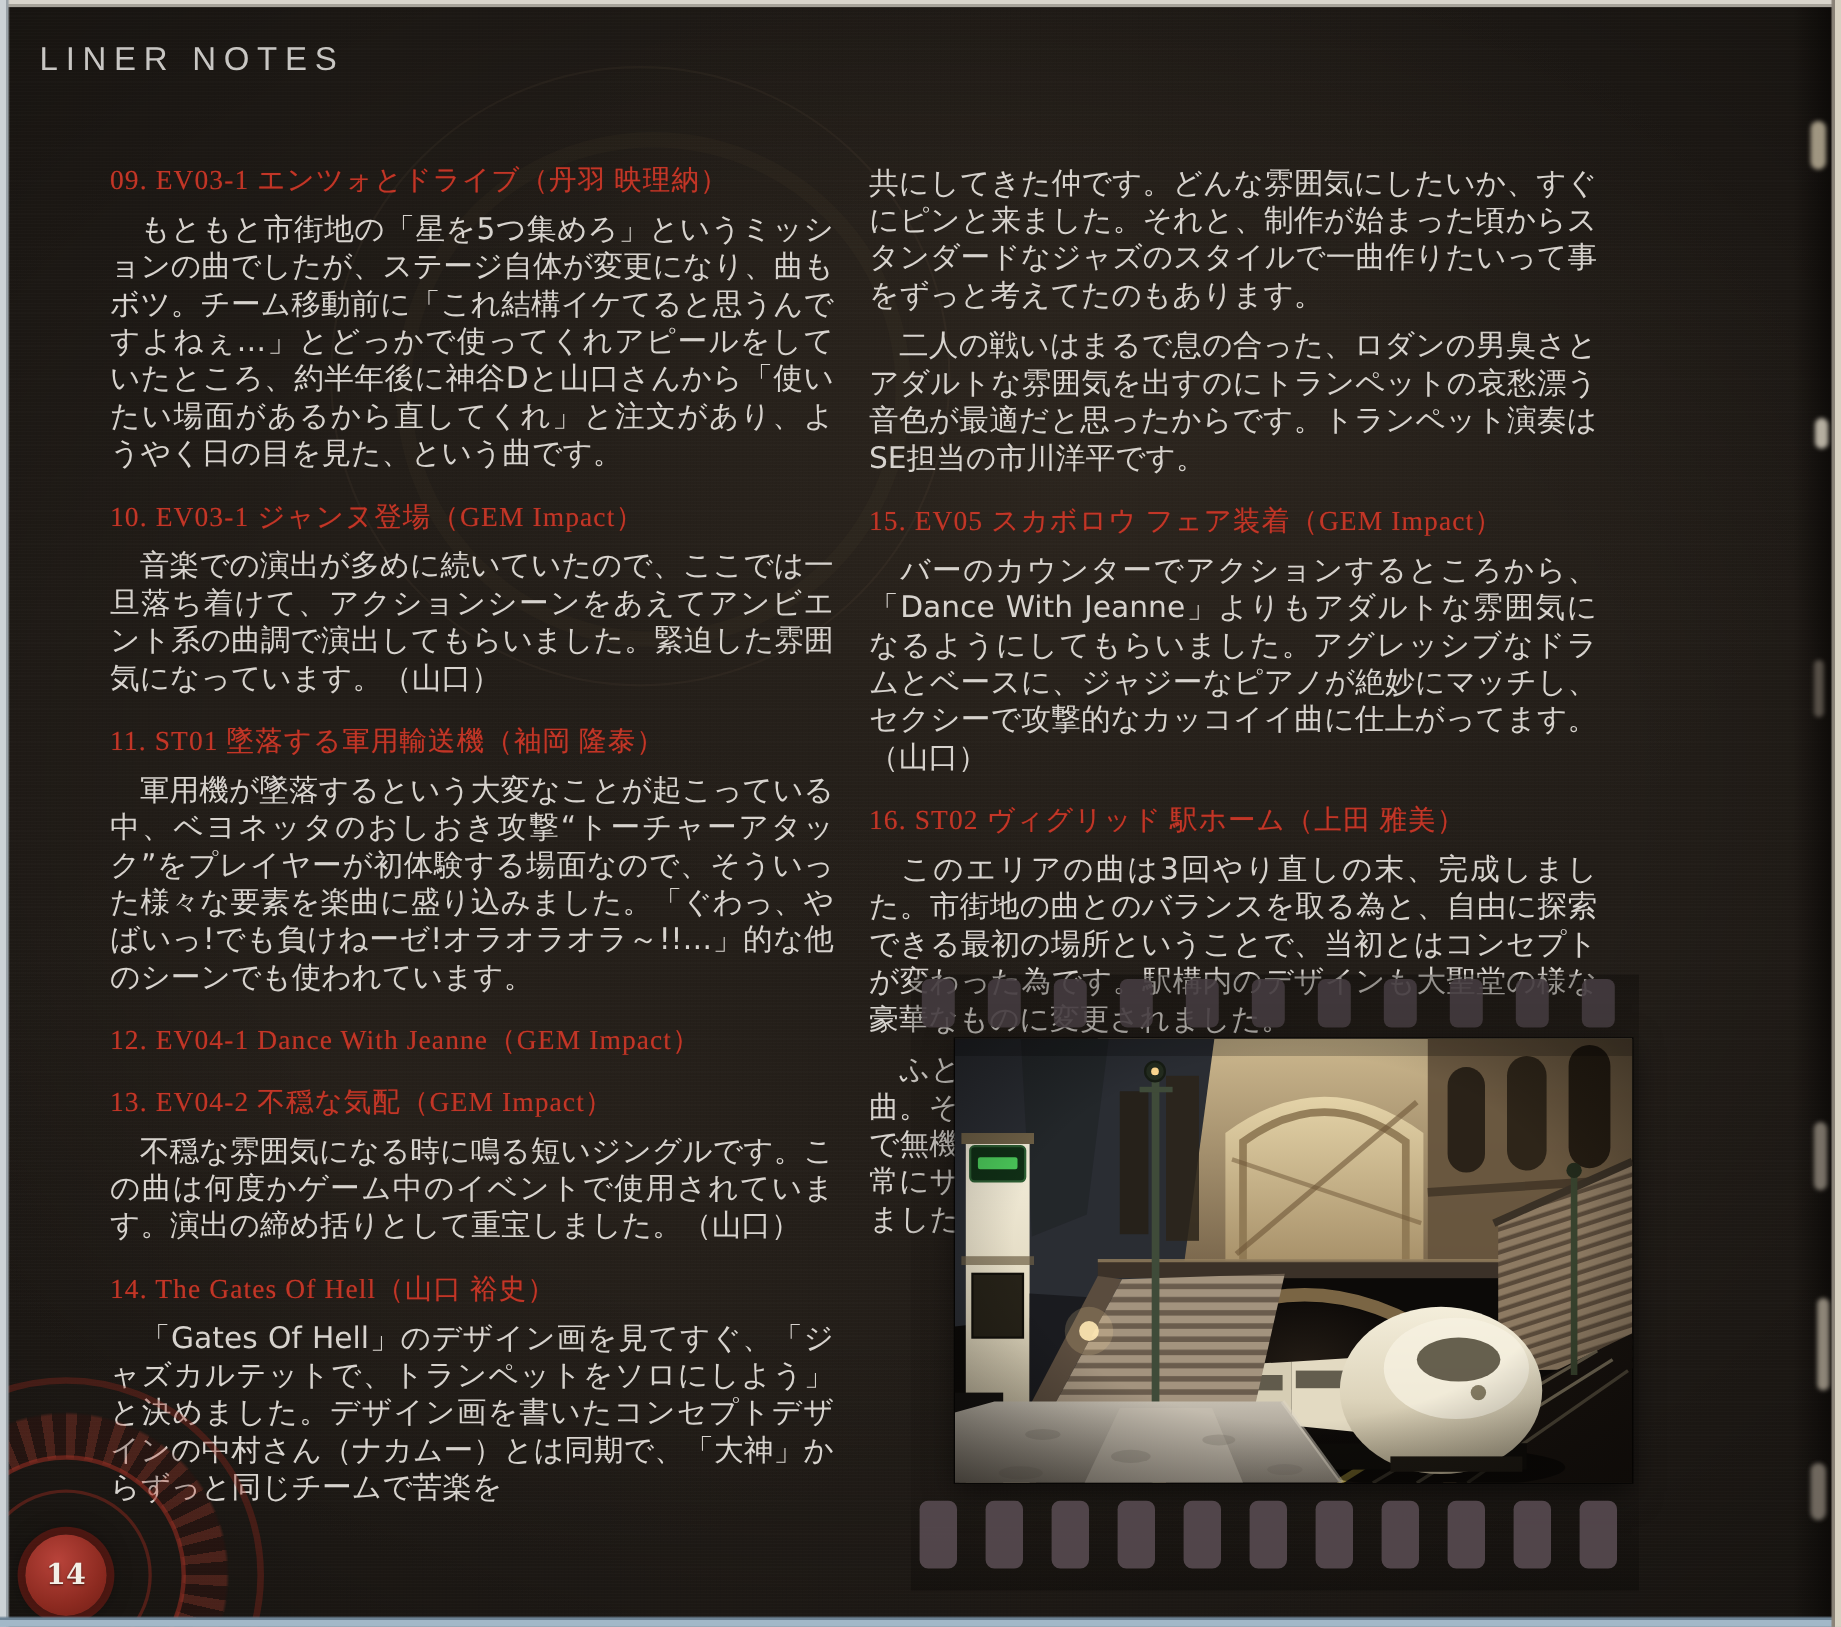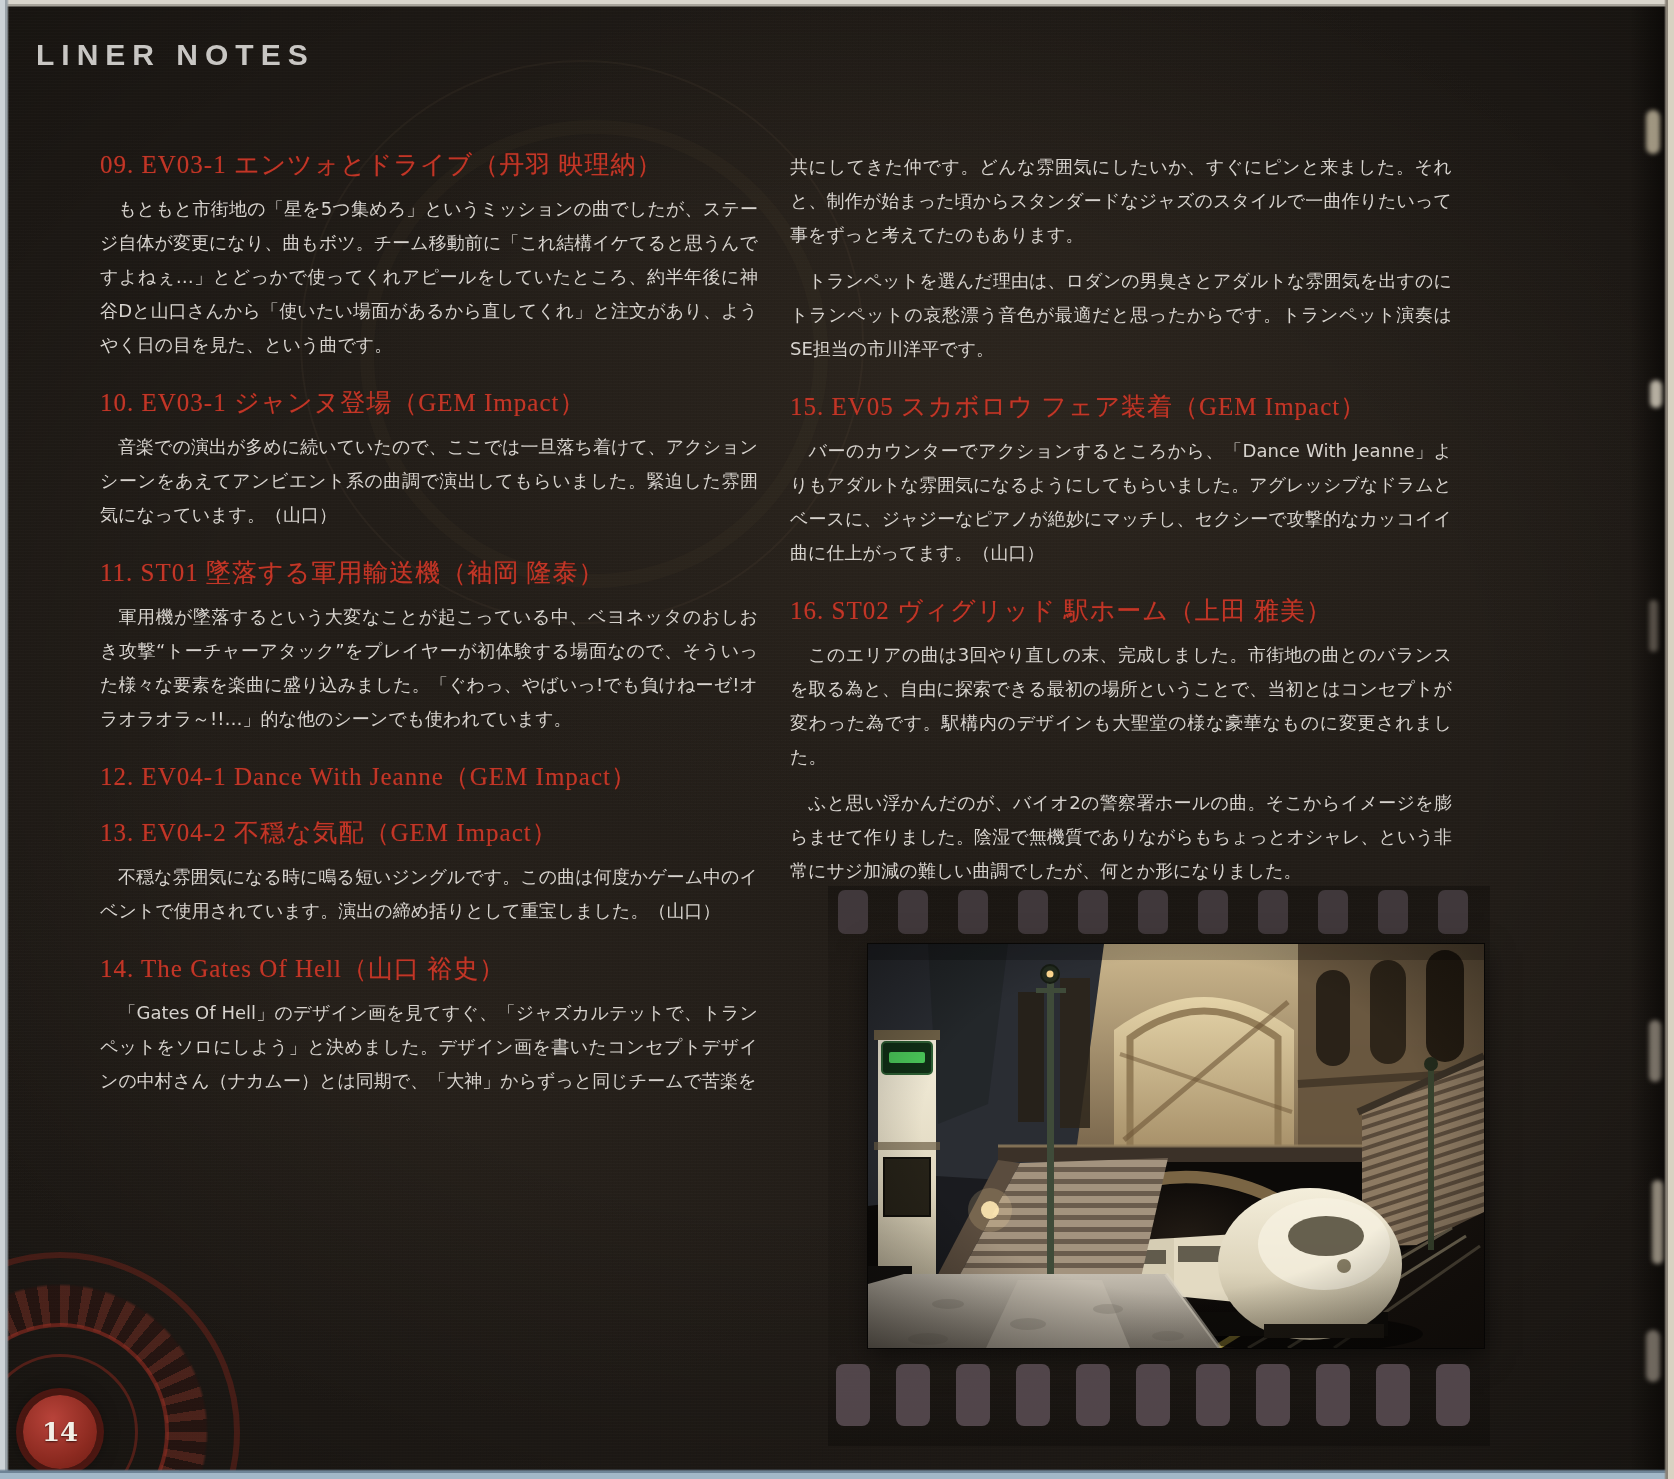--- a/index.html
+++ b/index.html
@@ -27,30 +27,30 @@
     background:linear-gradient(90deg,#ccd2d6 0 5px,#9aa2a8 5px 7px,rgba(0,0,0,0) 9px);}
   .edge-bottom{position:absolute;left:0;bottom:0;width:100%;height:10px;
     background:linear-gradient(0deg,#a2b8c8 0 6px,#6e8496 6px 8px,rgba(0,0,0,0) 10px);}
   .edge-right-strip{position:absolute;right:0;top:0;width:10px;height:100%;
     background:linear-gradient(270deg,#d8d2c2 0 6px,#8a8378 6px 8px,rgba(0,0,0,0) 10px);}
   .edge-right-band{position:absolute;right:8px;top:0;width:36px;height:100%;
     background:linear-gradient(270deg,rgba(10,8,6,0.85),rgba(10,8,6,0));}
   .edge-blob{position:absolute;border-radius:7px;filter:blur(2px);opacity:.75;}
 
   .header{position:absolute;left:36px;top:38px;font-family:"Liberation Sans",sans-serif;
-    font-size:30px;letter-spacing:7px;color:#c8c6c3;font-weight:bold;}
+    font-size:30px;letter-spacing:7px;color:#c8c6c3;}
 
   .col{position:absolute;}
   .col-left{left:100px;top:150px;width:658px;}
   .col-right{left:790px;top:150px;width:662px;}
   .track{margin:0 0 26px 0;}
   .ttl{font-family:Liberation Serif, serif;font-size:25px;line-height:30px;
     color:#c23627;margin:0 0 12px 0;letter-spacing:1px;font-weight:normal;
     text-shadow:0 0 1px rgba(160,35,22,0.6);}
-  .para{font-size:18px;line-height:34px;color:#d7d3ce;margin:0 0 12px 0;text-align:justify;}
+  .para{font-size:27px;line-height:34px;color:#d7d3ce;margin:0 0 12px 0;text-align:justify;}
 
   
   .film-strip{position:absolute;left:828px;top:886px;width:662px;height:560px;
     background:linear-gradient(180deg,rgba(10,8,6,0.35),rgba(10,8,6,0.12) 15%,rgba(10,8,6,0.12) 85%,rgba(10,8,6,0.40));}
   .sprockets{position:absolute;left:0;display:block;}
   .sprockets.top{top:4px;}
   .sprockets.bottom{top:478px;}
   .photo{position:absolute;left:40px;top:58px;width:616px;height:404px;overflow:hidden;
     box-shadow:0 0 0 1px rgba(0,0,0,0.65), 0 8px 26px rgba(0,0,0,0.5);}
   .photo svg{display:block;}
@@ -103,21 +103,21 @@
   </section>
   <section class="track">
     <h2 class="ttl">14. The Gates Of Hell（山口 裕史）</h2>
     <p class="para">　「Gates Of Hell」のデザイン画を見てすぐ、「ジャズカルテットで、トランペットをソロにしよう」と決めました。デザイン画を書いたコンセプトデザインの中村さん（ナカムー）とは同期で、「大神」からずっと同じチームで苦楽を</p>
   </section>
 </div>
 
 <div class="col col-right">
   <section class="track">
     <p class="para">共にしてきた仲です。どんな雰囲気にしたいか、すぐにピンと来ました。それと、制作が始まった頃からスタンダードなジャズのスタイルで一曲作りたいって事をずっと考えてたのもあります。</p>
-    <p class="para">　トランペットを選んだ理由は、ロダンの男臭さとアダルトな雰囲気を出すのにトランペットの哀愁漂う音色が最適だと思ったからです。トランペット演奏はSE担当の市川洋平です。</p>
+    <p class="para">　二人の戦いはまるで息の合った、ロダンの男臭さとアダルトな雰囲気を出すのにトランペットの哀愁漂う音色が最適だと思ったからです。トランペット演奏はSE担当の市川洋平です。</p>
   </section>
   <section class="track">
     <h2 class="ttl">15. EV05 スカボロウ フェア装着（GEM Impact）</h2>
     <p class="para">　バーのカウンターでアクションするところから、「Dance With Jeanne」よりもアダルトな雰囲気になるようにしてもらいました。アグレッシブなドラムとベースに、ジャジーなピアノが絶妙にマッチし、セクシーで攻撃的なカッコイイ曲に仕上がってます。（山口）</p>
   </section>
   <section class="track">
     <h2 class="ttl">16. ST02 ヴィグリッド 駅ホーム（上田 雅美）</h2>
     <p class="para">　このエリアの曲は3回やり直しの末、完成しました。市街地の曲とのバランスを取る為と、自由に探索できる最初の場所ということで、当初とはコンセプトが変わった為です。駅構内のデザインも大聖堂の様な豪華なものに変更されました。</p>
     <p class="para">　ふと思い浮かんだのが、バイオ2の警察署ホールの曲。そこからイメージを膨らませて作りました。陰湿で無機質でありながらもちょっとオシャレ、という非常にサジ加減の難しい曲調でしたが、何とか形になりました。</p>
   </section>

